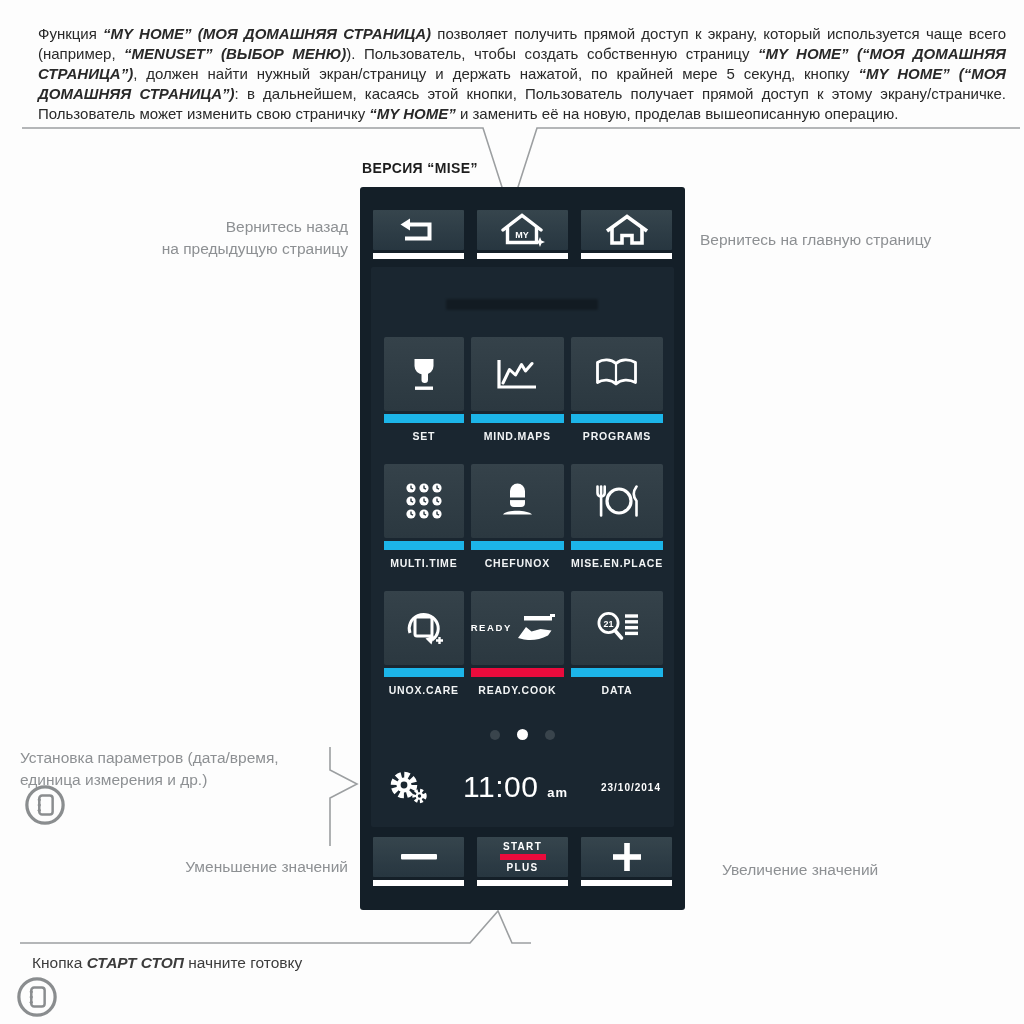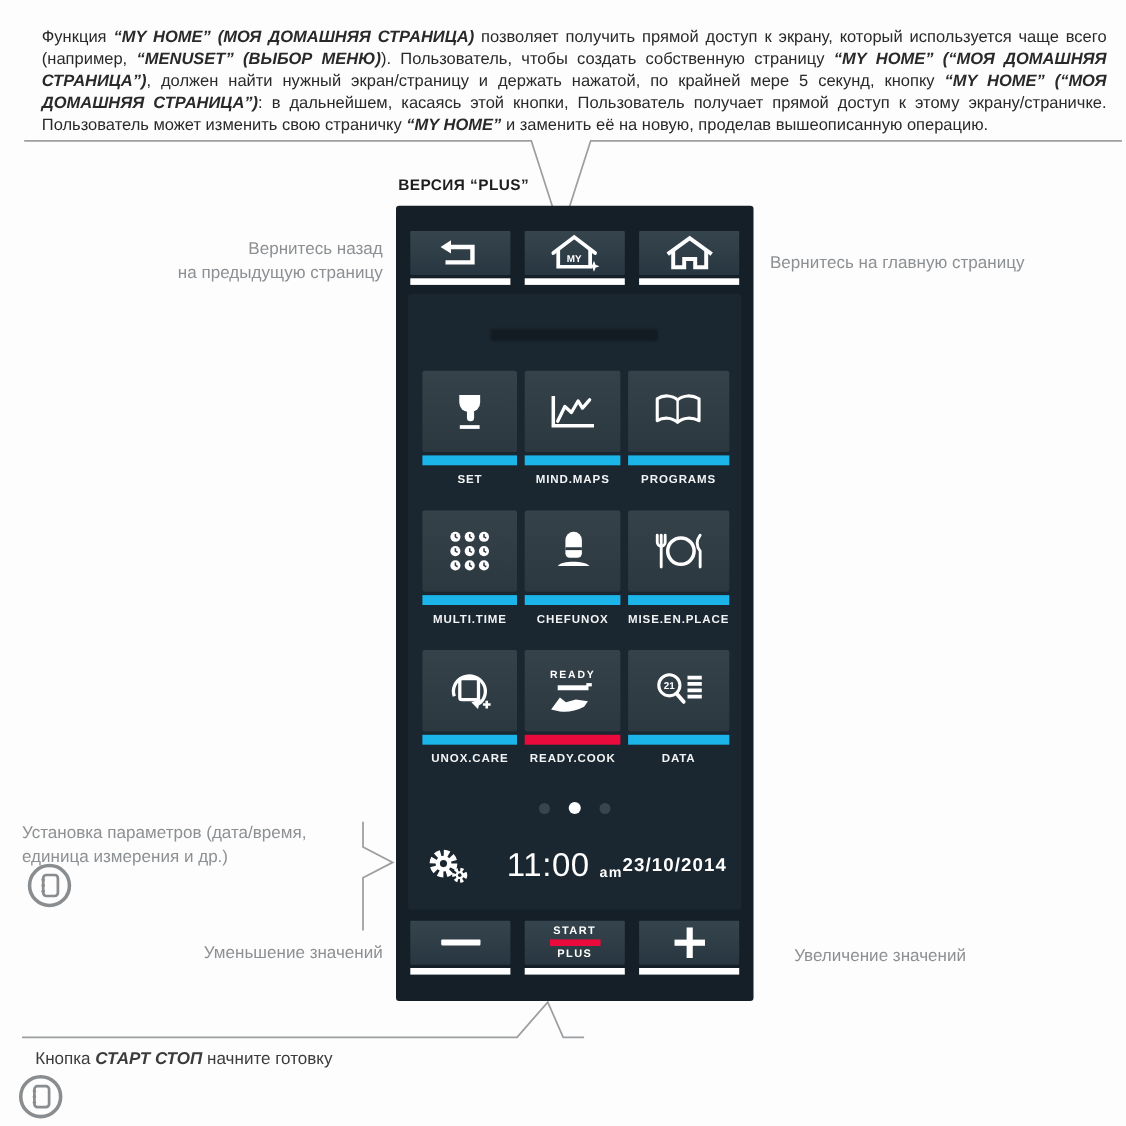--- a/index.html
+++ b/index.html
@@ -12,32 +12,32 @@
   .panel{position:absolute;left:360px;top:187px;width:325px;height:723px;background:var(--panel_bg,#141f28);border-radius:3px;}
   .screen{position:absolute;left:11px;top:80px;width:303px;height:560px;background:var(--screen_bg,#1a2630);border-radius:2px;}
   .ghost{position:absolute;left:86px;top:112px;width:152px;height:11px;background:rgba(0,0,0,.28);filter:blur(1.2px);border-radius:2px;}
   .btnrow{position:absolute;left:13px;width:299px;display:flex;justify-content:space-between;}
   .toprow{top:23px;} .bottomrow{top:650px;}
   .bwrap{width:91px;}
   .pbtn{height:40px;background:linear-gradient(180deg,#36454d,#273640);display:flex;flex-direction:column;align-items:center;justify-content:center;border-radius:1px;cursor:pointer;}
   .ubar{height:6px;background:#fff;margin-top:3px;}
   .grid{position:absolute;left:24px;top:150px;width:279px;display:grid;grid-template-columns:repeat(3,1fr);column-gap:7px;row-gap:22px;}
   .cell{display:flex;flex-direction:column;align-items:center;}
-  .tile{width:100%;height:74px;background:linear-gradient(180deg,#35424a,#2b3840);border-radius:2px;display:flex;flex-direction:column;align-items:center;justify-content:center;cursor:pointer;}
+  .tile{width:100%;height:74px;background:linear-gradient(180deg,#35424a,#2b3840);border-radius:2px;display:flex;flex-direction:row;align-items:center;justify-content:center;cursor:pointer;}
   .tbar{width:100%;height:9px;margin-top:3px;}
   .tbar.cyan{background:var(--cyan,#1cb5e9);} .tbar.red{background:var(--red,#ea0b3c);}
   .tlabel{margin-top:7px;font-size:10.5px;font-weight:700;letter-spacing:.8px;color:#f2f4f5;white-space:nowrap;}
   .ready-badge{font-size:9.5px;font-weight:700;letter-spacing:1.6px;color:#fff;margin-bottom:2px;}
   .pager{position:absolute;left:0;right:0;top:542px;display:flex;justify-content:center;gap:17px;align-items:center;}
   .dot{width:10px;height:10px;border-radius:50%;background:#39444c;cursor:pointer;}
   .dot.active{background:#fff;width:11px;height:11px;}
   .status{position:absolute;left:26px;right:24px;top:578px;height:44px;display:flex;align-items:center;}
   .time{font-size:30px;letter-spacing:.5px;color:#fff;margin-left:29px;}
   .ampm{font-size:13px;font-weight:700;letter-spacing:1px;color:#fff;margin-left:9px;position:relative;top:5px;}
-  .date{margin-left:auto;font-size:17px;font-weight:700;letter-spacing:1px;color:#fff;}
+  .date{margin-left:auto;font-size:10px;font-weight:700;letter-spacing:1px;color:#fff;}
   .slabel{font-size:10px;font-weight:700;letter-spacing:1.3px;color:#fff;line-height:1;}
   .sbar{width:46px;height:6px;background:var(--red,#ea0b3c);margin:2.5px 0;}
   
   .ann{position:absolute;color:var(--annotation_text,#8d9093);font-size:15.5px;line-height:1.42;}
   .ann.right{text-align:right;}
   .note{position:absolute;left:32px;top:954px;font-size:15.5px;color:#3c3c3c;}
   .legend-icon{position:absolute;}
 </style>
 </head>
 <body>
@@ -45,21 +45,21 @@
 <div class="page">
 
   <div class="intro"><span>Функция </span><span class="b">“MY HOME” (МОЯ ДОМАШНЯЯ СТРАНИЦА)</span><span> позволяет получить прямой доступ к экрану, который используется чаще всего (например, </span><span class="b">“MENUSET” (ВЫБОР МЕНЮ)</span><span>). Пользователь, чтобы создать собственную страницу </span><span class="b">“MY HOME” (“МОЯ ДОМАШНЯЯ СТРАНИЦА”)</span><span>, должен найти нужный экран/страницу и держать нажатой, по крайней мере 5 секунд, кнопку </span><span class="b">“MY HOME” (“МОЯ ДОМАШНЯЯ СТРАНИЦА”)</span><span>: в дальнейшем, касаясь этой кнопки, Пользователь получает прямой доступ к этому экрану/страничке. Пользователь может изменить свою страничку </span><span class="b">“MY HOME”</span><span> и заменить её на новую, проделав вышеописанную операцию.</span></div>
 
   <svg class="overlay" width="1024" height="1024" viewBox="0 0 1024 1024">
     <polyline points="22,128 483,128 510,212 537,128 1020,128" fill="none" stroke="#9c9fa1" stroke-width="1.6"></polyline>
     <polyline points="330,747 330,770 357,784 330,798 330,846" fill="none" stroke="#9c9fa1" stroke-width="1.6"></polyline>
     <polyline points="20,943 470,943 498,911 512,943 531,943" fill="none" stroke="#9c9fa1" stroke-width="1.6"></polyline>
   </svg>
 
-  <div class="version">ВЕРСИЯ “PLUS”</div>
+  <div class="version">ВЕРСИЯ “MISE”</div>
 
   <div class="panel">
     <div class="screen"></div>
     <div class="ghost"></div>
 
     <div class="btnrow toprow">
       <div class="bwrap">
         <div class="pbtn">
           <svg width="42" height="28" viewBox="0 0 42 28">
             <polygon points="12,2.5 2.5,8.5 12,14.5" fill="#fff"></polygon>

